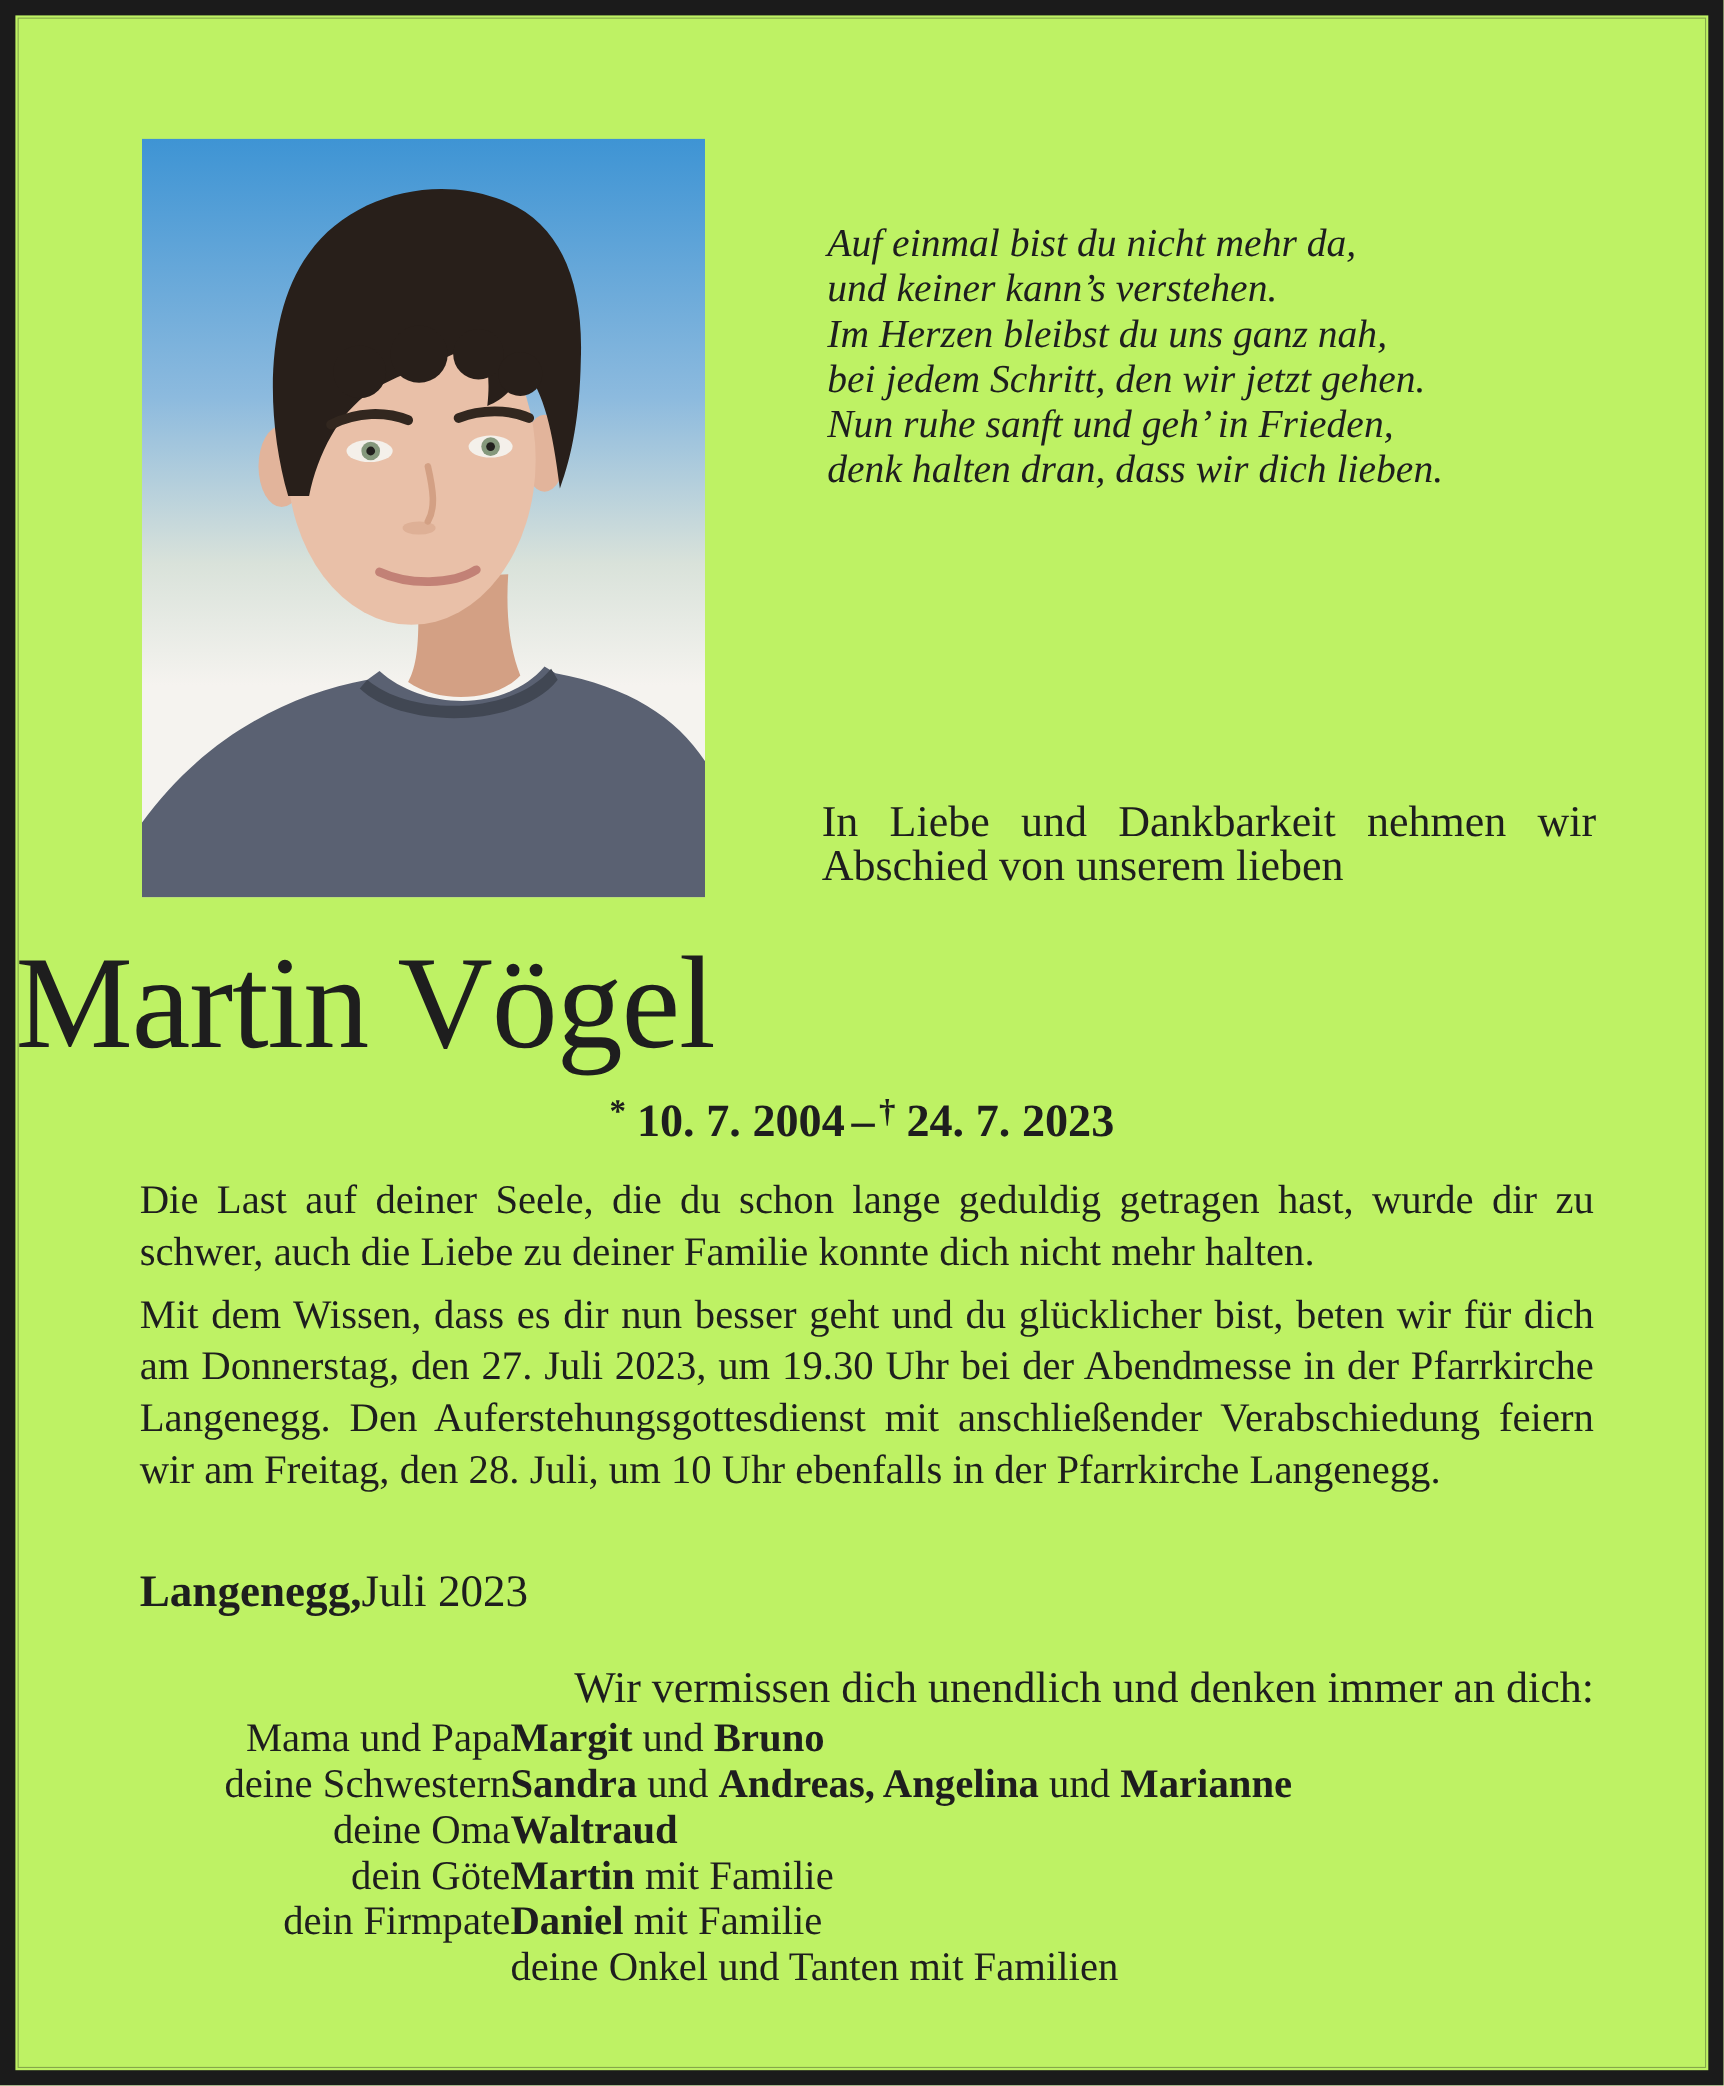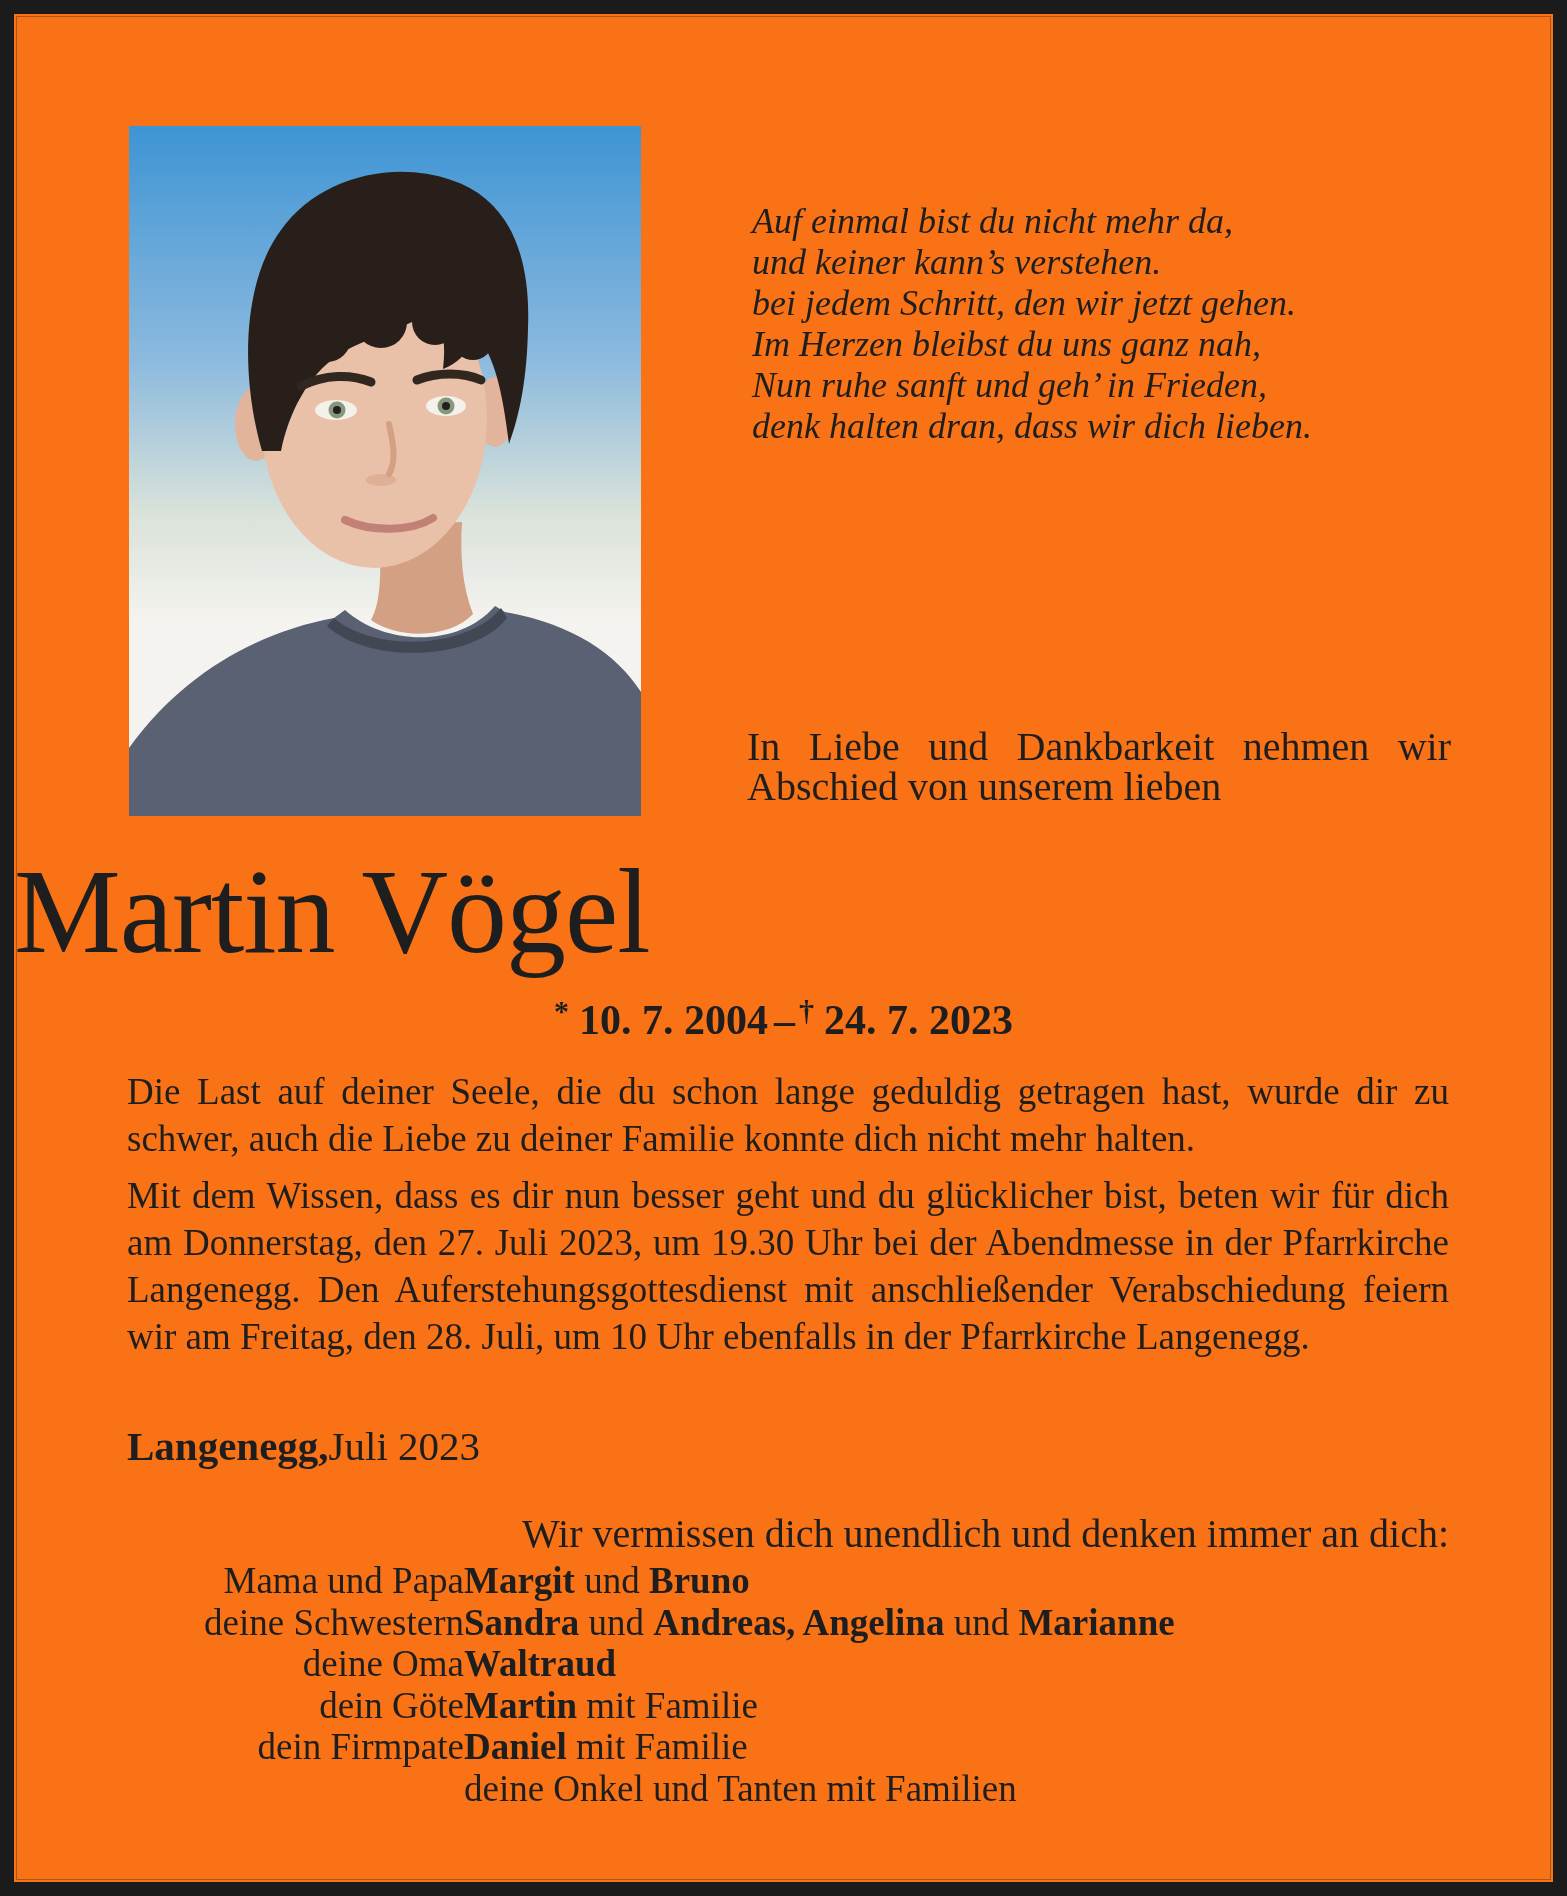--- a/index.html
+++ b/index.html
@@ -4,21 +4,21 @@
 <style>
   html, body { margin: 0; padding: 0; background: #ffffff; }
   body { width: 1567px; height: 1896px; position: relative; overflow: hidden;
          font-family: "Liberation Serif", serif; }
 
   .card {
     position: absolute; left: 0; top: 0;
     width: 1567px; height: 1896px;
     box-sizing: border-box;
     border: 14px solid #1b1b1b;
-    background: #f97316;
+    background: #bef264;
     color: #1e1e1e;
   }
   
   .card::after {
     content: ""; position: absolute; inset: 2px;
     border: 1px solid rgba(30,30,30,.35);
     pointer-events: none;
   }
 
   .photo {
@@ -143,22 +143,22 @@
       <path d="M 260,298 C 265,320 267,336 260,348" fill="none" stroke-width="6" stroke-linecap="round" stroke="#d3a084"></path>
       <ellipse cx="252" cy="354" rx="15" ry="6" opacity="0.5" fill="#d3a084"></ellipse>
 
       <path d="M 216,394 C 242,406 282,406 304,392" fill="none" stroke-width="8" stroke-linecap="round" stroke="#c28176"></path>
     </svg>
   </div>
 
   <div class="poem">
     <div>Auf einmal bist du nicht mehr da,</div>
     <div>und keiner kann’s verstehen.</div>
+    <div>Im Herzen bleibst du uns ganz nah,</div>
     <div>bei jedem Schritt, den wir jetzt gehen.</div>
-    <div>Im Herzen bleibst du uns ganz nah,</div>
     <div>Nun ruhe sanft und geh’ in Frieden,</div>
     <div>denk halten dran, dass wir dich lieben.</div>
   </div>
 
   <div class="intro">In Liebe und Dankbarkeit nehmen wir Abschied von unserem lieben</div>
 
   <div class="name">Martin Vögel</div>
 
   <div class="dates">
     <span class="sign birth">*</span><span>10. 7. 2004</span><span class="sep">–</span><span class="sign death">†</span><span>24. 7. 2023</span>

